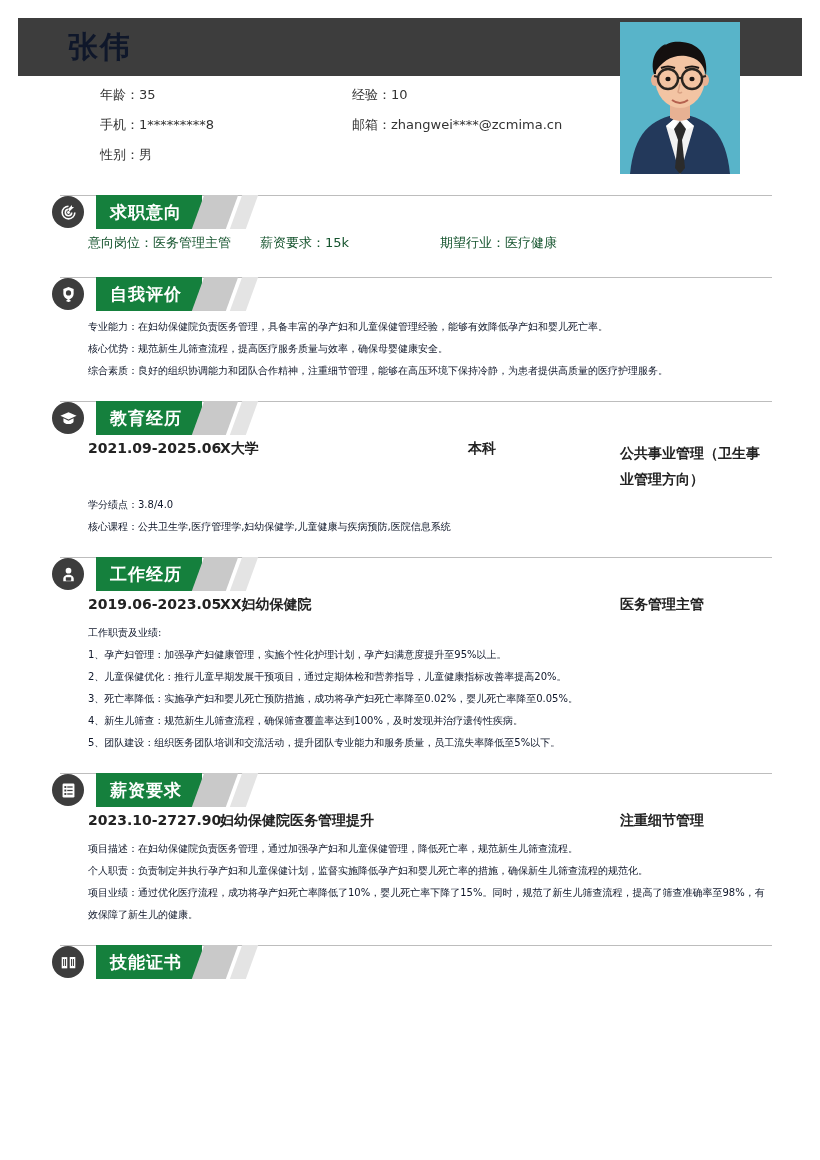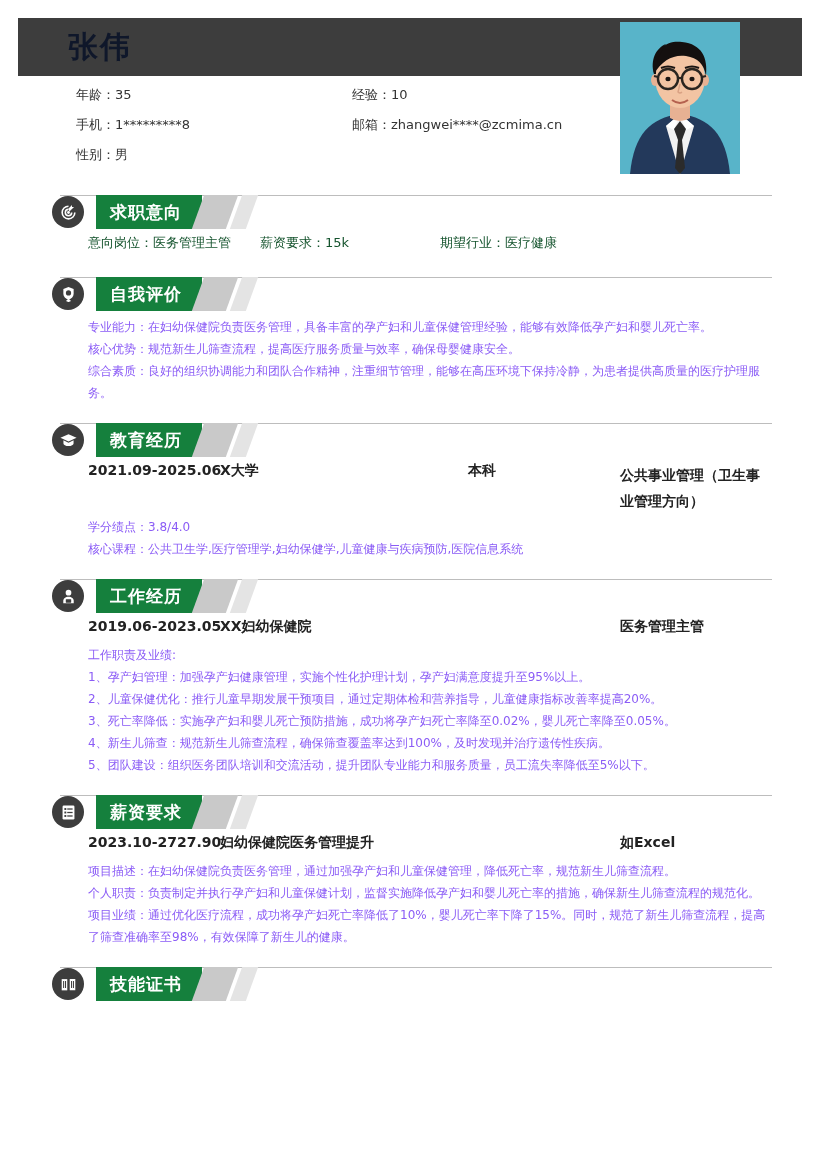--- a/index.html
+++ b/index.html
@@ -30,21 +30,21 @@
     background: linear-gradient(180deg,#5cb8cc 0%,#58b4c9 100%);
     overflow: hidden;
   }
   .photo svg { display: block; width: 120px; height: 152px; }
 
   .contact {
     position: absolute; left: 0; top: 86px; width: 600px;
     font-size: 13px; color: #333;
   }
   .contact .row { position: relative; height: 30px; }
-  .contact .c1 { position: absolute; left: 76px; top: 0; }
+  .contact .c1 { position: absolute; left: 100px; top: 0; }
   .contact .c2 { position: absolute; left: 352px; top: 0; }
 
   
   .section { position: relative; }
   .sec-head { position: relative; height: 44px; }
   .sec-rule {
     position: absolute; left: 60px; right: 48px; top: 5px;
     border-top: 1px solid #bdbdbd; height: 0;
   }
   .sec-icon {
@@ -62,21 +62,21 @@
     color: #fff; font-size: 17px; font-weight: bold; letter-spacing: 1px;
   }
   .sec-slant {
     position: absolute; top: 5px; height: 34px; width: 34px;
     background: #c9c9c9;
     transform: skewX(-20deg);
   }
   .sec-slant.s2 { background: #e4e4e4; width: 16px; }
 
   
-  .body-text { font-size: 12px; color: #8b5cf6; line-height: 22px; }
+  .body-text { font-size: 10px; color: #0f172a; line-height: 22px; }
   .pad { padding: 0 48px 0 88px; }
 
   .kv-row { position: relative; height: 24px; font-size: 13px; color: #14532d; text-align: center; }
   .kv-row .a { position: absolute; left: 88px; }
   .kv-row .b { position: absolute; left: 260px; }
   .kv-row .c { position: absolute; left: 440px; }
 
   
   .entry { position: relative; height: 26px; font-size: 14px;
            font-weight: bold; color: #222; }
@@ -274,21 +274,21 @@
             <rect x="10.4" y="15.6" width="6.8" height="1.6" fill="#3d3d3d"></rect>
           </svg>
       </div>
       <div class="sec-banner">薪资要求</div>
       <div class="sec-slant" style="left:198px"></div>
       <div class="sec-slant s2" style="left:236px"></div>
     </div>
     <div class="entry">
       <span class="e-date">2023.10-2727.90</span>
       <span class="e-org">妇幼保健院医务管理提升</span>
-      <span class="e-role">如Excel</span>
+      <span class="e-role">注重细节管理</span>
     </div>
     <div class="body-text pad">
       <div class="line">项目描述：在妇幼保健院负责医务管理，通过加强孕产妇和儿童保健管理，降低死亡率，规范新生儿筛查流程。</div>
       <div class="line">个人职责：负责制定并执行孕产妇和儿童保健计划，监督实施降低孕产妇和婴儿死亡率的措施，确保新生儿筛查流程的规范化。</div>
       <div class="line">项目业绩：通过优化医疗流程，成功将孕产妇死亡率降低了10%，婴儿死亡率下降了15%。同时，规范了新生儿筛查流程，提高了筛查准确率至98%，有效保障了新生儿的健康。</div>
     </div>
     <div class="spacer-14"></div>
   </div>
 
   <div class="section">

